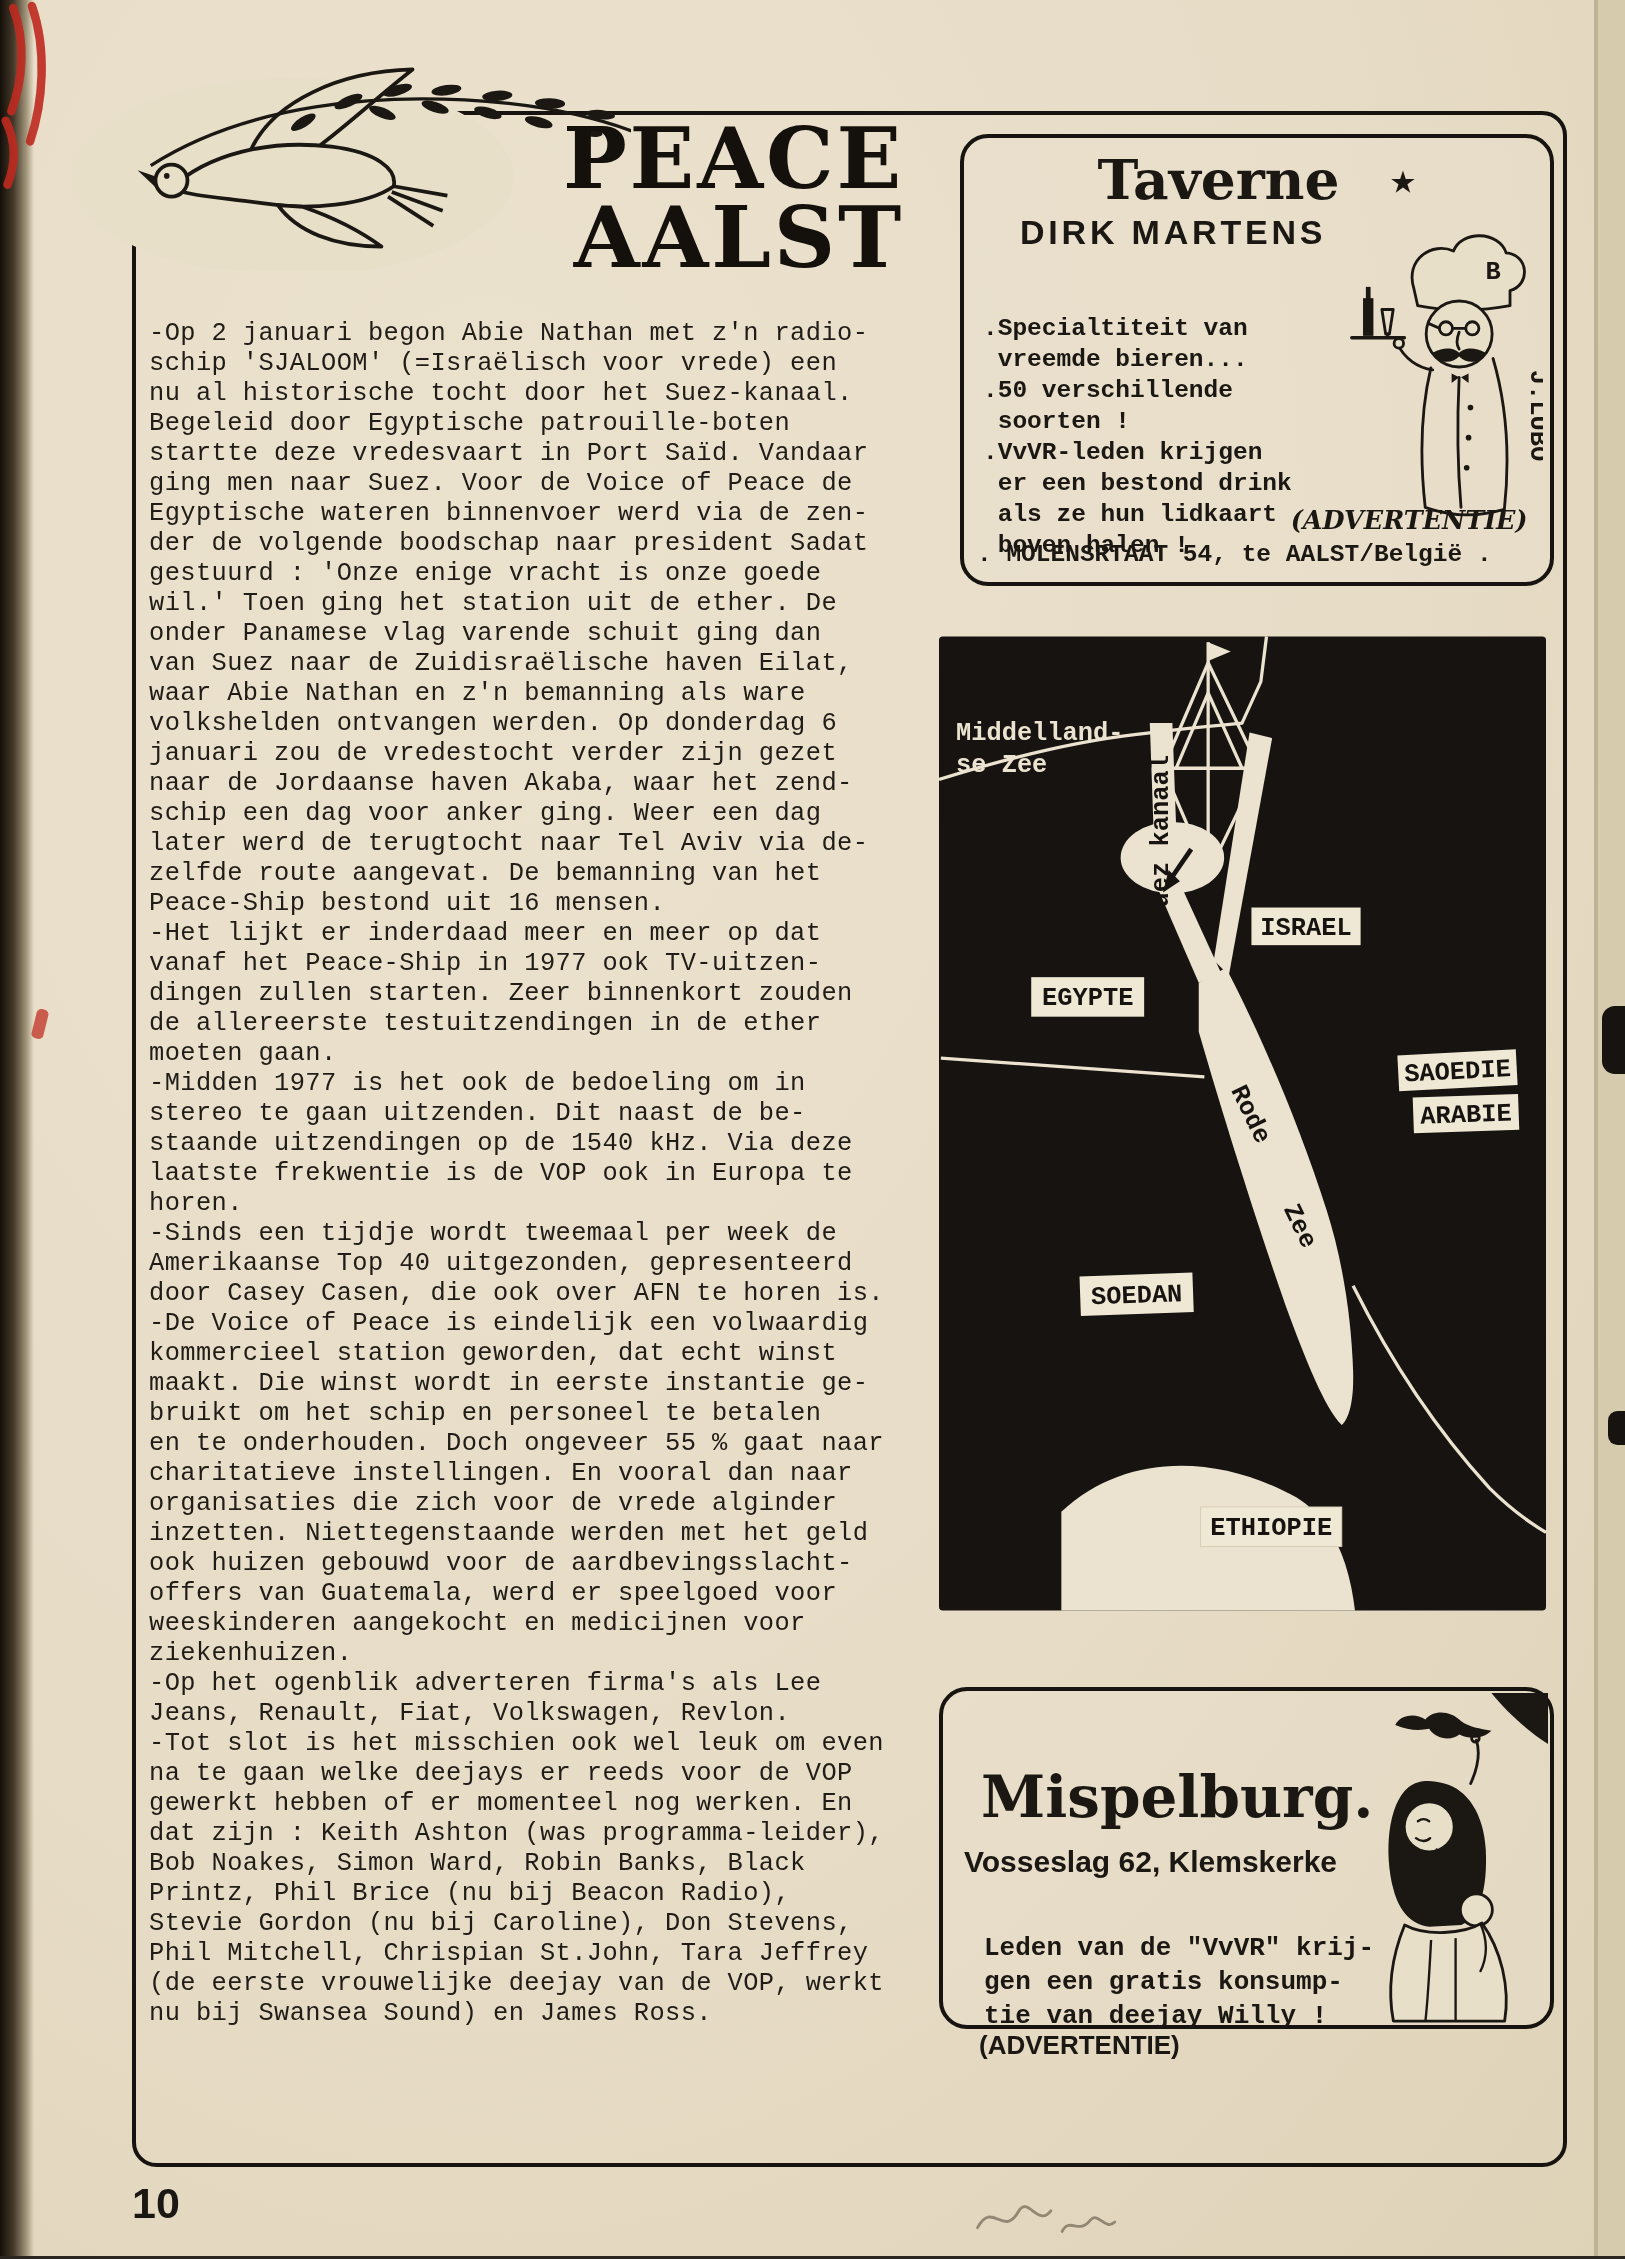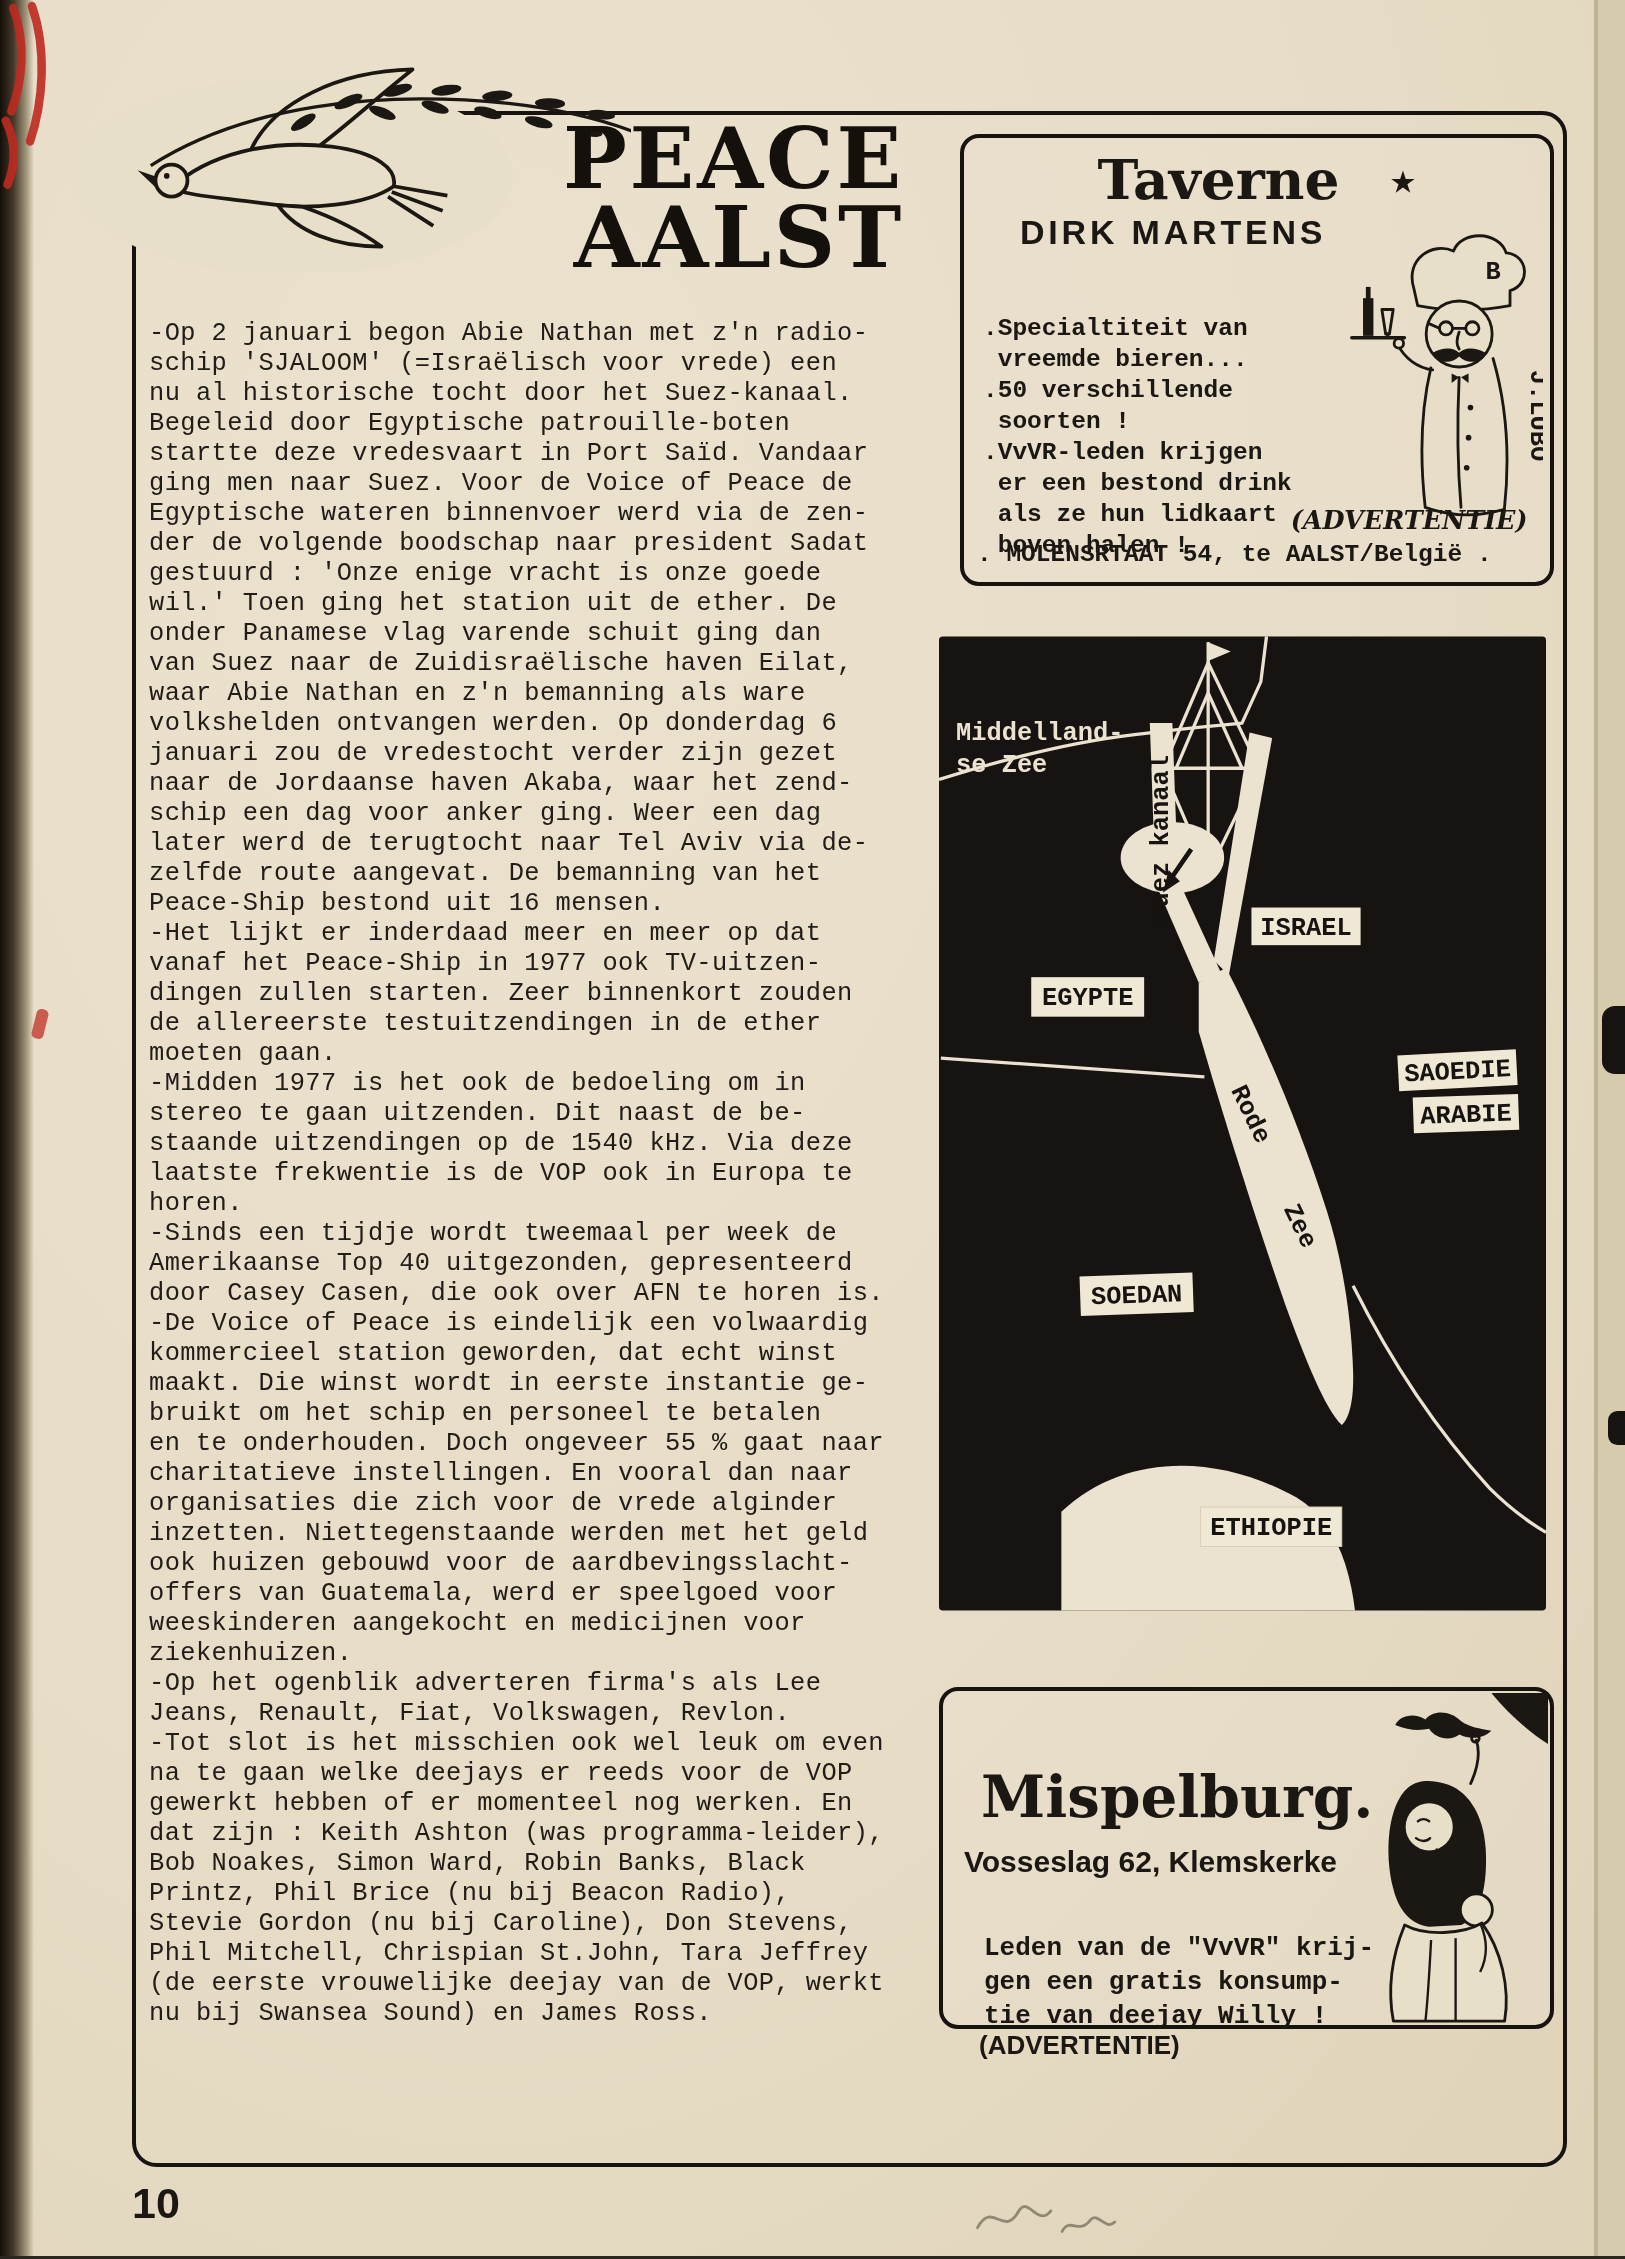--- a/index.html
+++ b/index.html
@@ -23,21 +23,21 @@
               border:4.7px solid #171310;border-radius:24.5px;}
 
   .masthead{left:527px;top:119px;width:377px;text-align:right;
             font-family:"DejaVu Serif","Liberation Serif",serif;font-weight:bold;
             color:#14100c;letter-spacing:2.8px;}
   .masthead .line{font-size:85px;line-height:79px;}
 
   .article{left:149px;top:281px;width:829px;font-size:25.4px;line-height:30px;
            letter-spacing:0.4px;color:#201c17;}
 
-  .ad-box{border:4.7px solid #171310;border-radius:19px;background:rgba(235,227,210,.35);}
+  .ad-box{border:4.7px solid #171310;border-radius:28px;background:rgba(235,227,210,.35);}
   .taverne{left:960px;top:134px;width:586px;height:444px;}
   .tv-name{left:85px;top:9.4px;width:339px;text-align:center;font-size:55px;font-weight:bold;
            font-family:"DejaVu Serif","Liberation Serif",serif;}
   .tv-star{left:426px;top:15px;font-size:43px;}
   .tv-sub{left:56px;top:75px;width:395px;text-align:left;font-size:34px;font-weight:bold;
           letter-spacing:3.8px;font-family:"Liberation Sans","DejaVu Sans",sans-serif;}
   .tv-bullets{left:19px;top:137px;font-size:24.5px;line-height:31px;font-weight:bold;}
   .tv-adv{right:22.6px;top:367px;font-size:25.4px;font-weight:bold;font-style:italic;
           font-family:"DejaVu Serif","Liberation Serif",serif;}
   .tv-addr{left:13px;top:403px;font-size:24.5px;font-weight:bold;}

